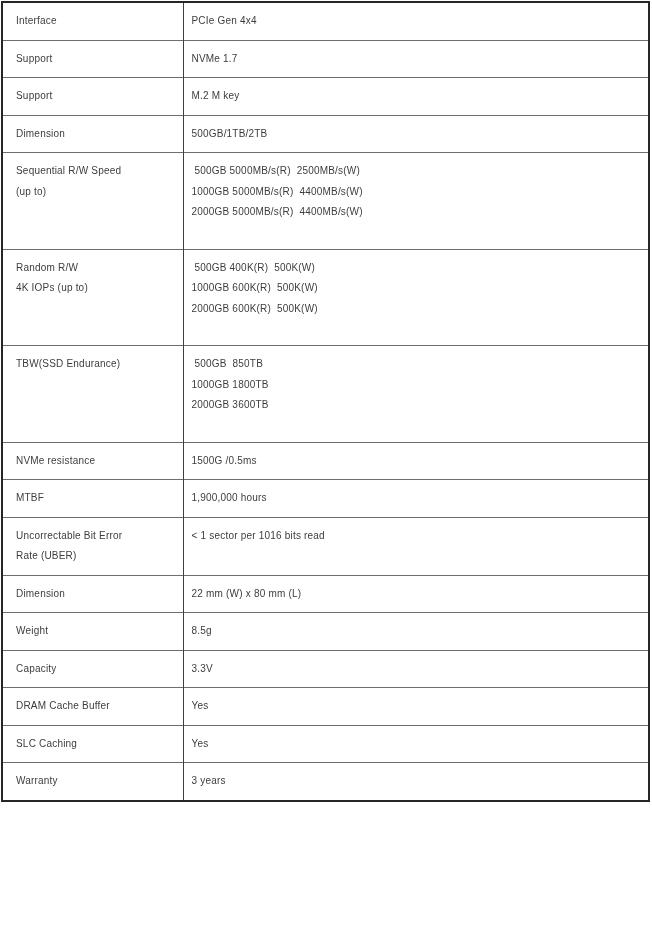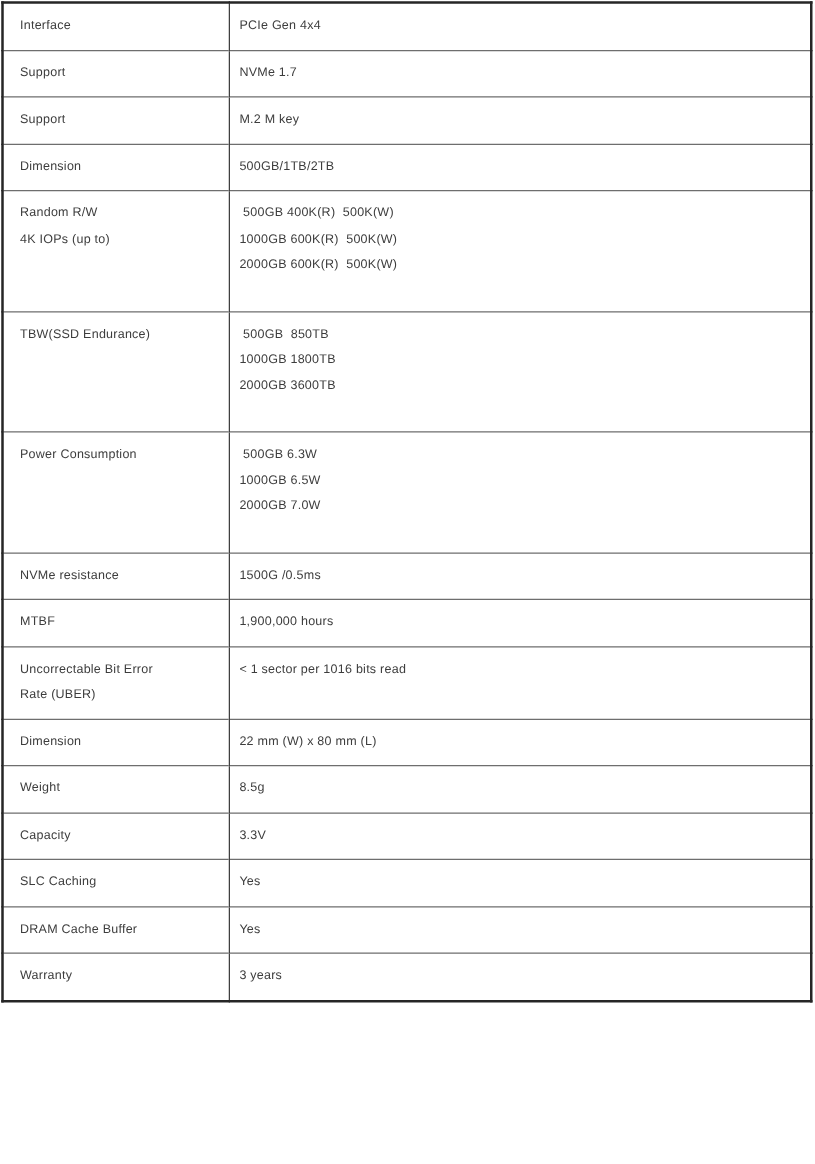--- a/index.html
+++ b/index.html
@@ -59,37 +59,38 @@
     </tr>
     <tr>
       <td>Support</td>
       <td class="value-cell">M.2 M key</td>
     </tr>
     <tr>
       <td>Dimension</td>
       <td class="value-cell">500GB/1TB/2TB</td>
     </tr>
     <tr class="tall">
+      <td>Sequential R/W Speed
+(up to)</td>
+      <td class="value-cell"> 500GB 5000MB/s(R)  2500MB/s(W)
+1000GB 5000MB/s(R)  4400MB/s(W)
+2000GB 5000MB/s(R)  4400MB/s(W)</td>
+    </tr>
+    <tr class="tall">
       <td>Random R/W
 4K IOPs (up to)</td>
       <td class="value-cell"> 500GB 400K(R)  500K(W)
 1000GB 600K(R)  500K(W)
 2000GB 600K(R)  500K(W)</td>
     </tr>
     <tr class="tall">
       <td>TBW(SSD Endurance)</td>
       <td class="value-cell"> 500GB  850TB
 1000GB 1800TB
 2000GB 3600TB</td>
-    </tr>
-    <tr class="tall">
-      <td>Power Consumption</td>
-      <td class="value-cell"> 500GB 6.3W
-1000GB 6.5W
-2000GB 7.0W</td>
     </tr>
     <tr>
       <td>NVMe resistance</td>
       <td class="value-cell">1500G /0.5ms</td>
     </tr>
     <tr>
       <td>MTBF</td>
       <td class="value-cell">1,900,000 hours</td>
     </tr>
     <tr>
@@ -103,25 +104,25 @@
     </tr>
     <tr>
       <td>Weight</td>
       <td class="value-cell">8.5g</td>
     </tr>
     <tr>
       <td>Capacity</td>
       <td class="value-cell">3.3V</td>
     </tr>
     <tr>
-      <td>SLC Caching</td>
+      <td>DRAM Cache Buffer</td>
       <td class="value-cell">Yes</td>
     </tr>
     <tr>
-      <td>DRAM Cache Buffer</td>
+      <td>SLC Caching</td>
       <td class="value-cell">Yes</td>
     </tr>
     <tr>
       <td>Warranty</td>
       <td class="value-cell">3 years</td>
     </tr>
   </tbody>
 </table>
 
 </body></html>

